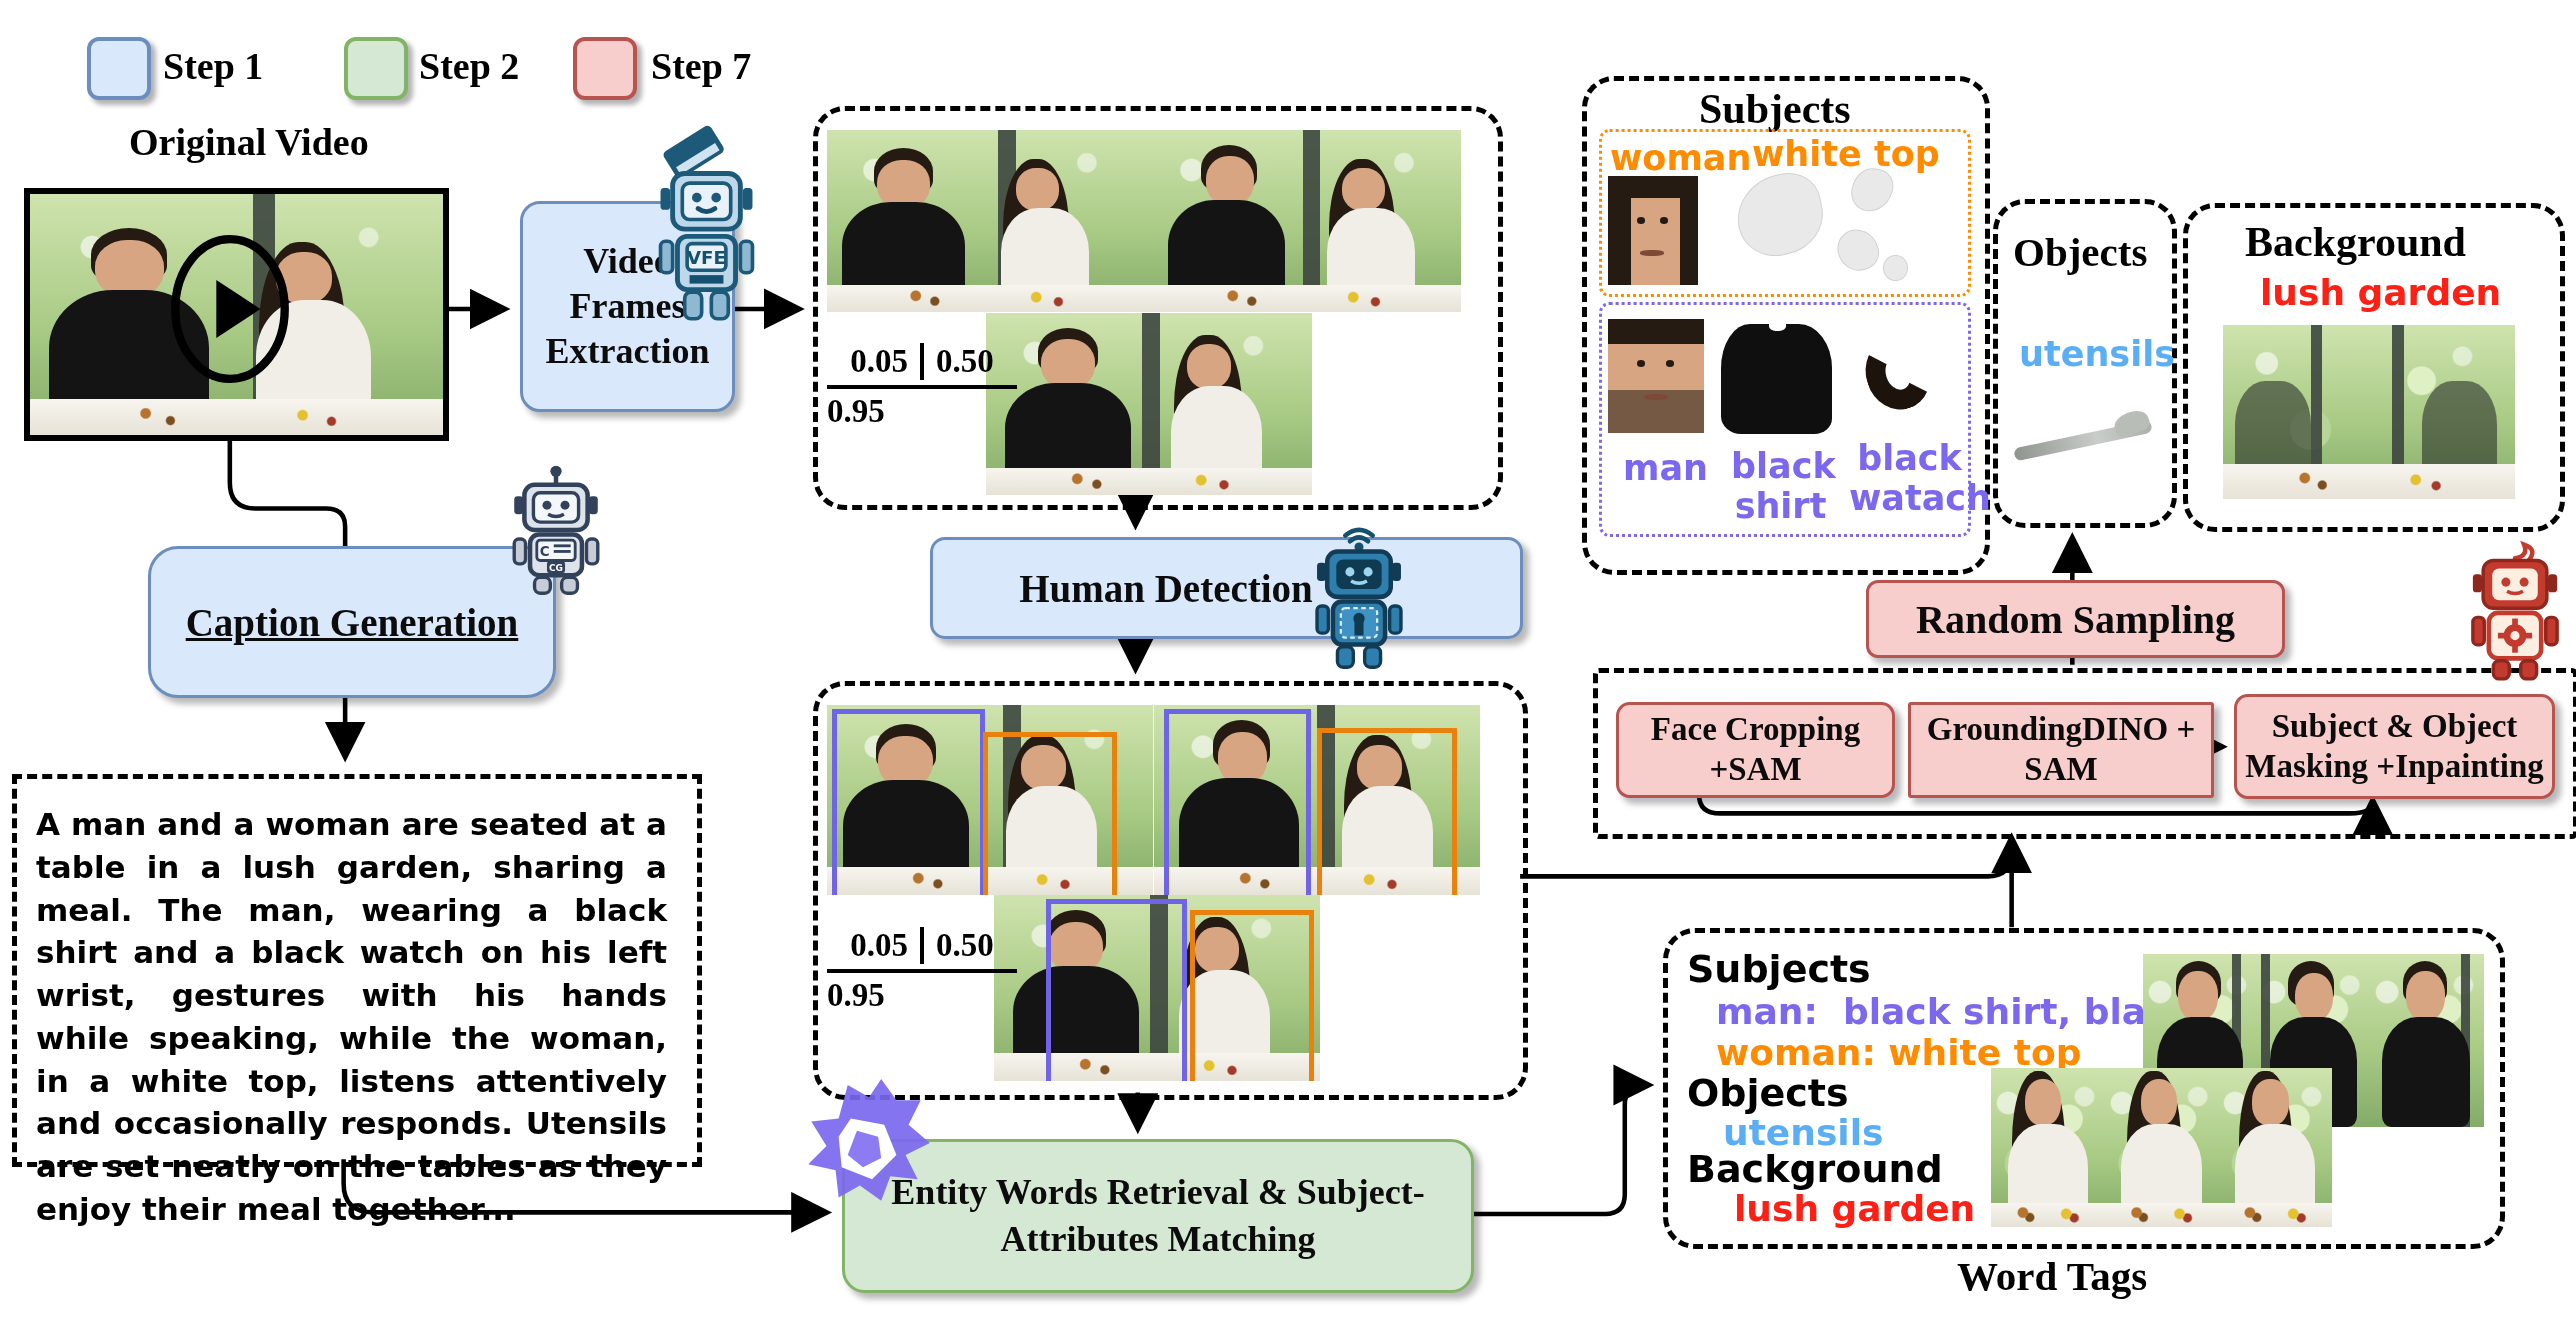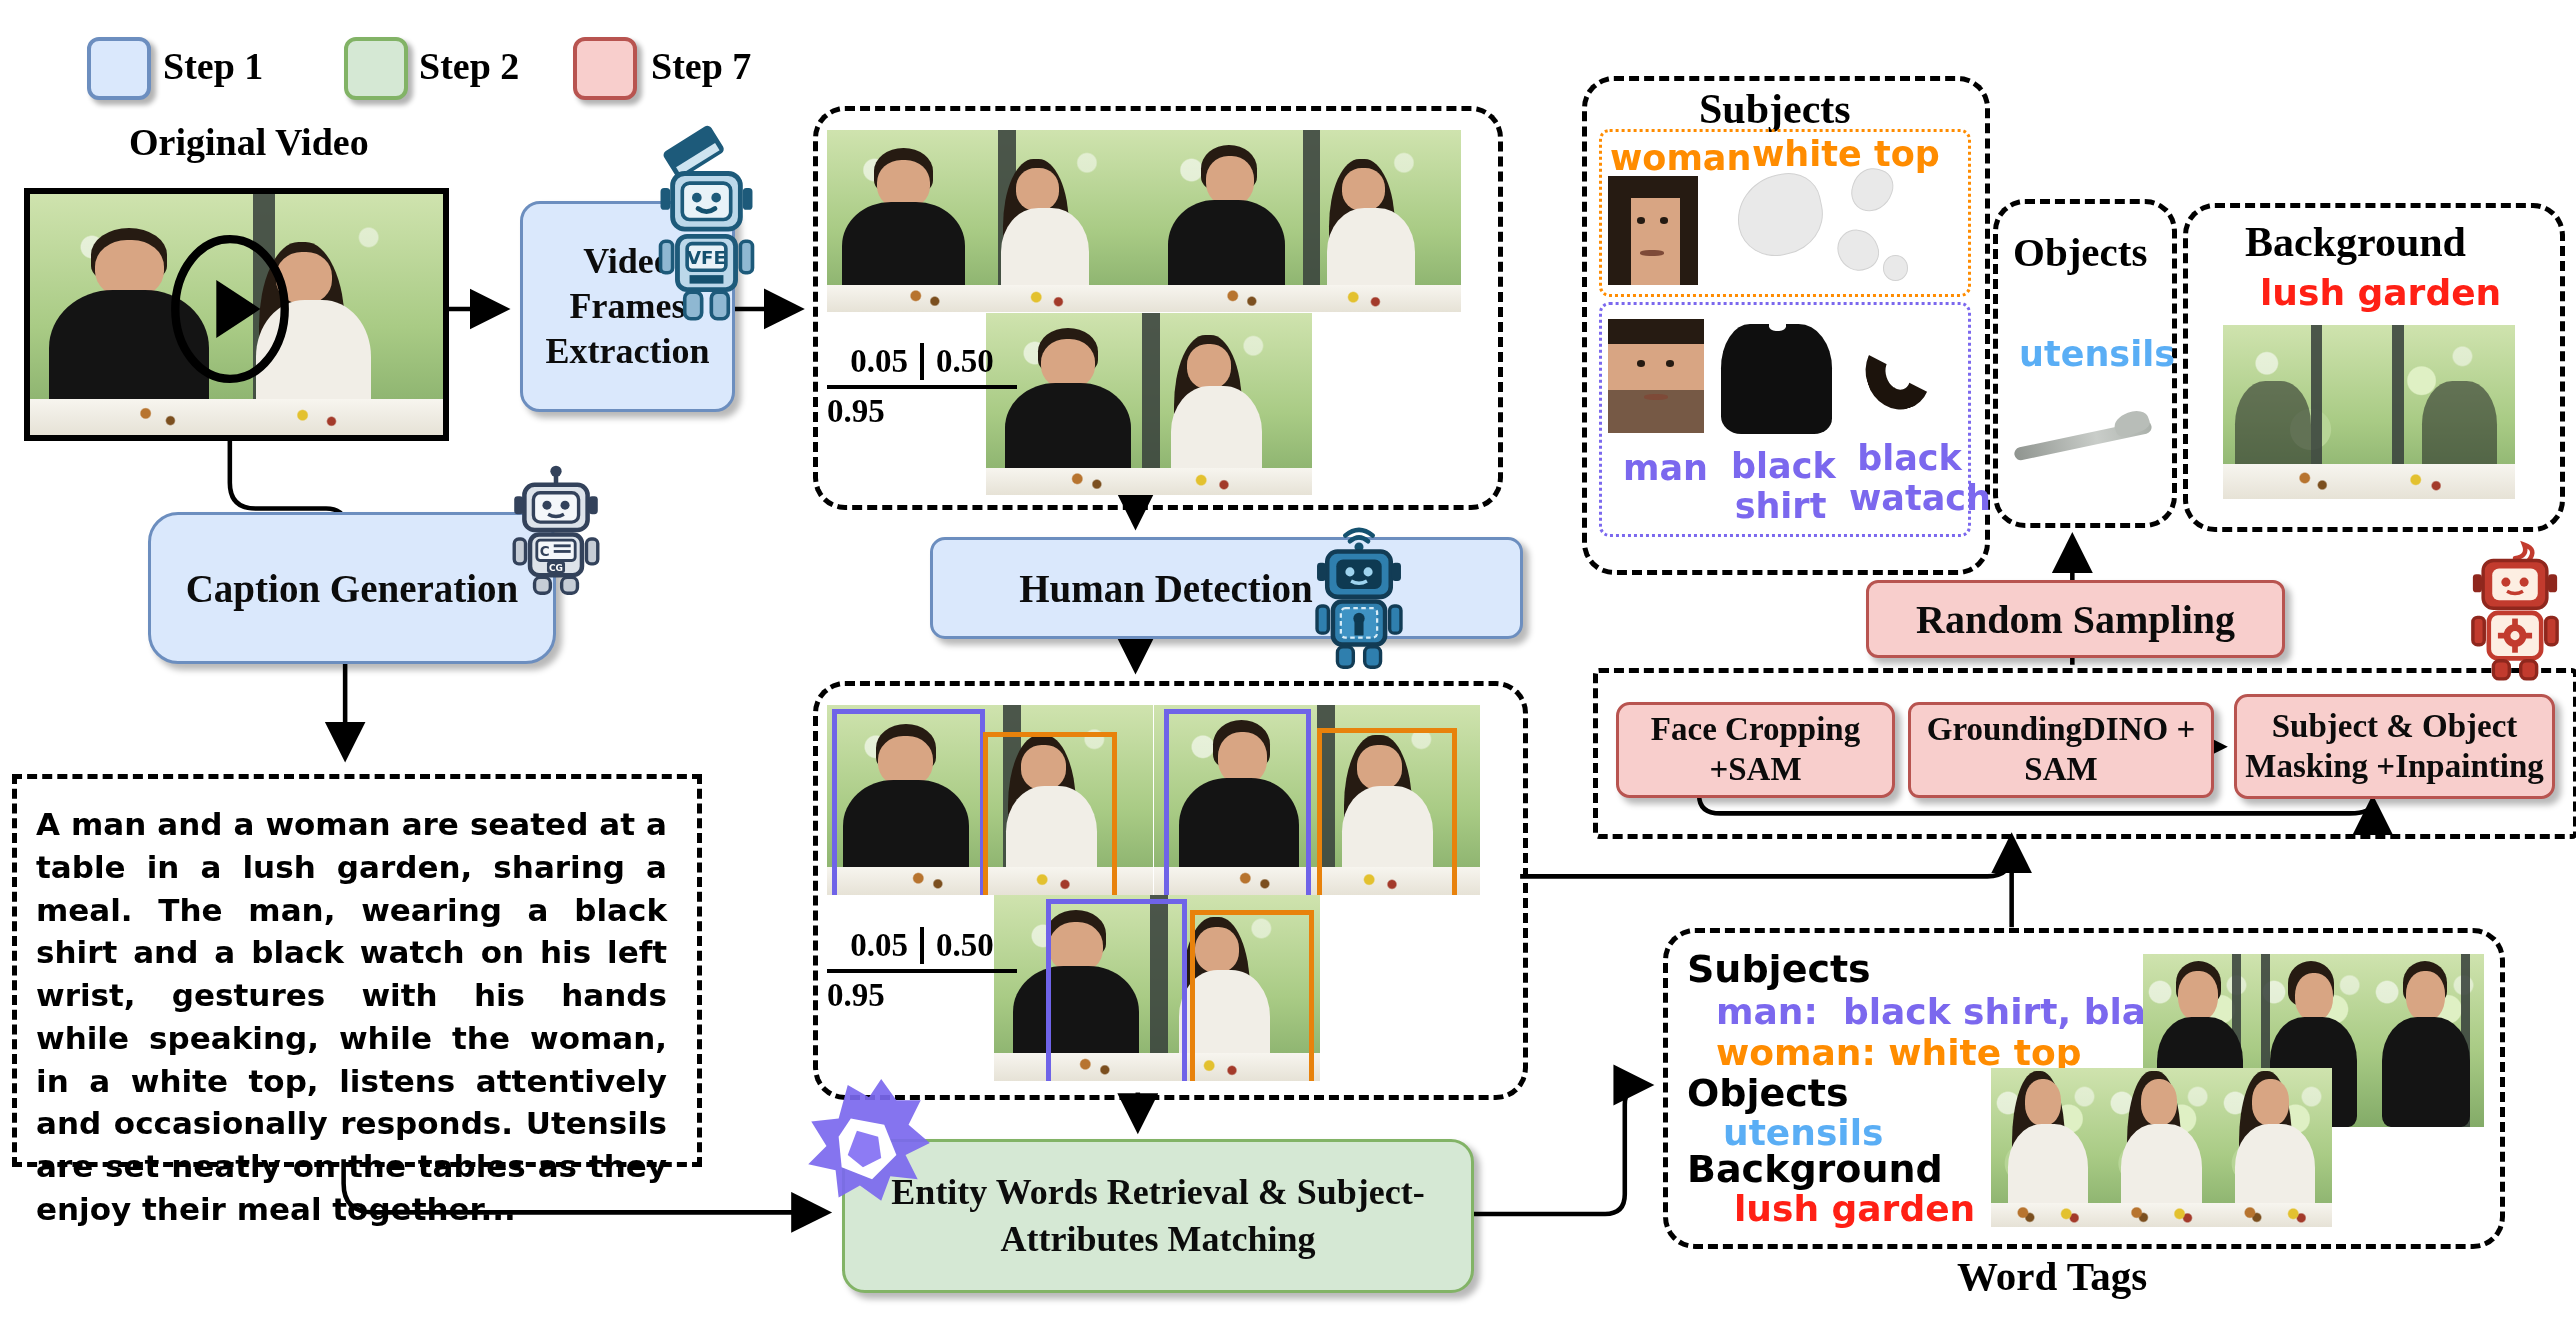--- a/index.html
+++ b/index.html
@@ -268,21 +268,21 @@
     <div class="bb wom" style="left:60%;top:8%;width:35%;height:90%;"></div>
   </div>
   <div class="frac" style="left:827px;top:927px;width:190px;">
     <div class="top">
         <span>0.05</span>
         <span>0.50</span>
       </div>
     <div class="bot">0.95</div>
   </div>
 
-  <div class="node blue" style="left:148px;top:512px;width:402px;height:146px;border-radius:30px;">
+  <div class="node blue" style="left:148px;top:546px;width:402px;height:146px;border-radius:30px;text-decoration:underline;">
     <span style="font-size:39px;">Caption Generation</span>
   </div>
   <svg class="robot" width="114" height="140" viewBox="0 0 100 124" style="left:499px;top:460px;">
     <line x1="50" y1="14" x2="50" y2="22" class="rb-stroke" style="stroke:#33425b;"></line>
       <circle cx="50" cy="10" r="5" fill="#33425b"></circle>
     <rect x="22" y="22" width="56" height="40" rx="9" fill="#dde3ea" stroke="#33425b" stroke-width="4"></rect>
     <rect x="30" y="29" width="40" height="26" rx="6" fill="#f4f7fa" stroke="#33425b" stroke-width="3"></rect>
     <circle cx="42" cy="40" r="4" fill="#33425b"></circle>
       <circle cx="58" cy="40" r="4" fill="#33425b"></circle>
     <path d="M43 48 Q50 52 57 48" stroke="#33425b" stroke-width="3" fill="none"></path>
@@ -376,21 +376,21 @@
   </div>
   <div class="serif-lb" style="left:1957px;top:1252px;font-size:41px;">Word Tags</div>
 
   <div class="node red" style="left:1866px;top:580px;width:413px;height:72px;border-radius:12px;">
     <span style="font-size:40px;">Random Sampling</span>
   </div>
   <div class="dashbox" style="left:1593px;top:668px;width:975px;height:161px;border-radius:6px;"></div>
   <div class="node red" style="left:1616px;top:702px;width:273px;height:90px;border-radius:13.7px;align-items:center;">
     <span style="font-size:33px;line-height:1.2;">Face Cropping +SAM</span>
   </div>
-  <div class="node red" style="left:1908px;top:702px;width:300px;height:90px;border-radius:11px;">
+  <div class="node red" style="left:1908px;top:702px;width:300px;height:90px;border-radius:3px;">
     <span style="font-size:33px;line-height:1.2;">GroundingDINO + SAM</span>
   </div>
   <div class="node red" style="left:2234px;top:694px;width:315px;height:99px;border-radius:13.7px;">
     <span style="font-size:33px;line-height:1.2;padding:0 6px;">Subject &amp; Object Masking +Inpainting</span>
   </div>
   <svg class="robot" width="114" height="148" viewBox="0 0 100 130" style="left:2458px;top:540px;">
     <path d="M50 16 Q62 14 58 4 Q70 8 62 18" fill="none" stroke="#c23b2e" stroke-width="4" stroke-linecap="round"></path>
     <rect x="22" y="18" width="56" height="42" rx="9" fill="#c23b2e" stroke="#8f271d" stroke-width="3"></rect>
     <rect x="30" y="25" width="40" height="28" rx="6" fill="#fdeee2"></rect>
     <circle cx="42" cy="37" r="4" fill="#c23b2e"></circle>

